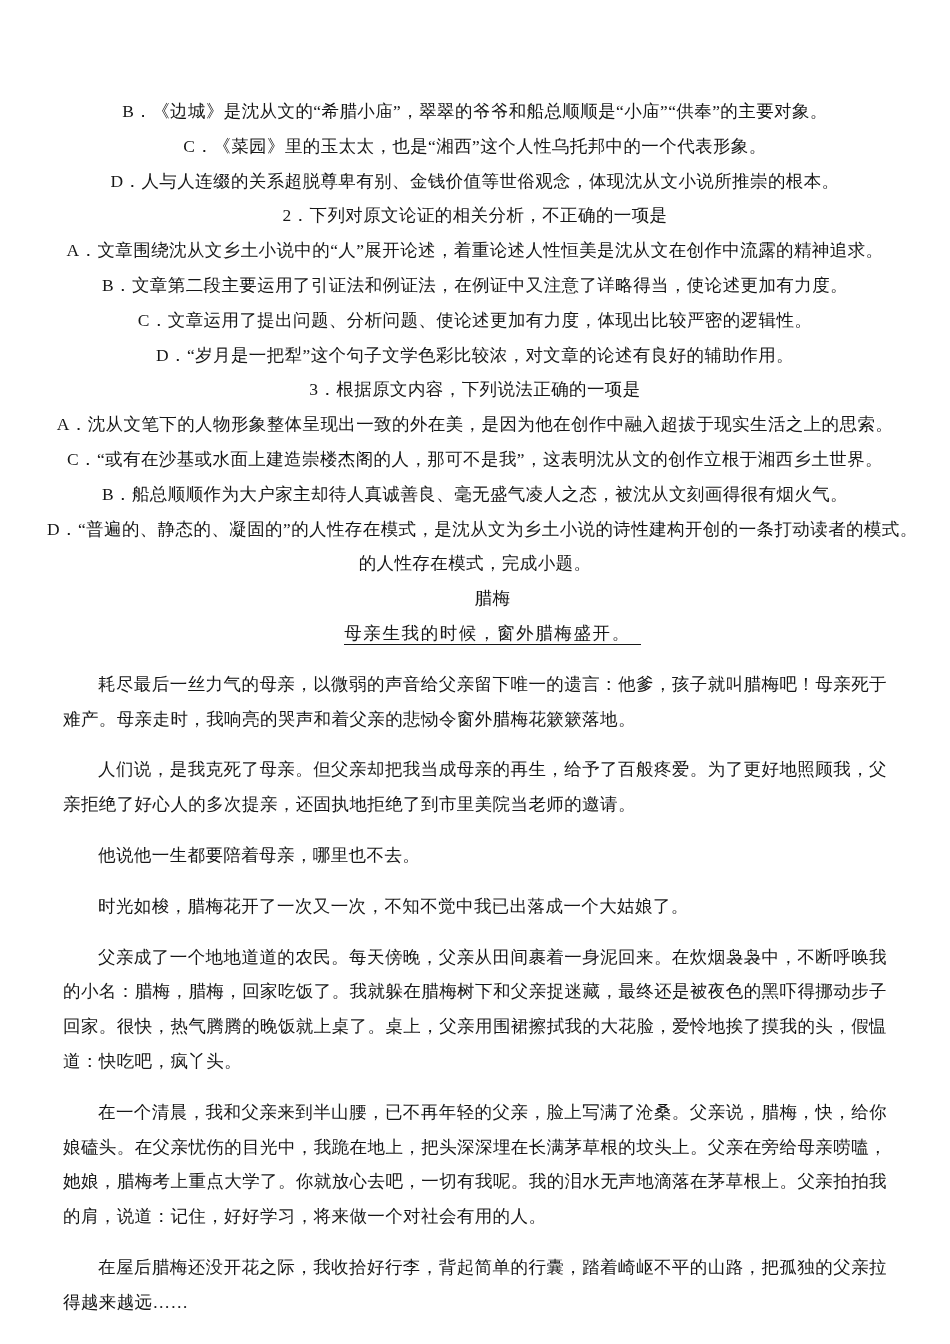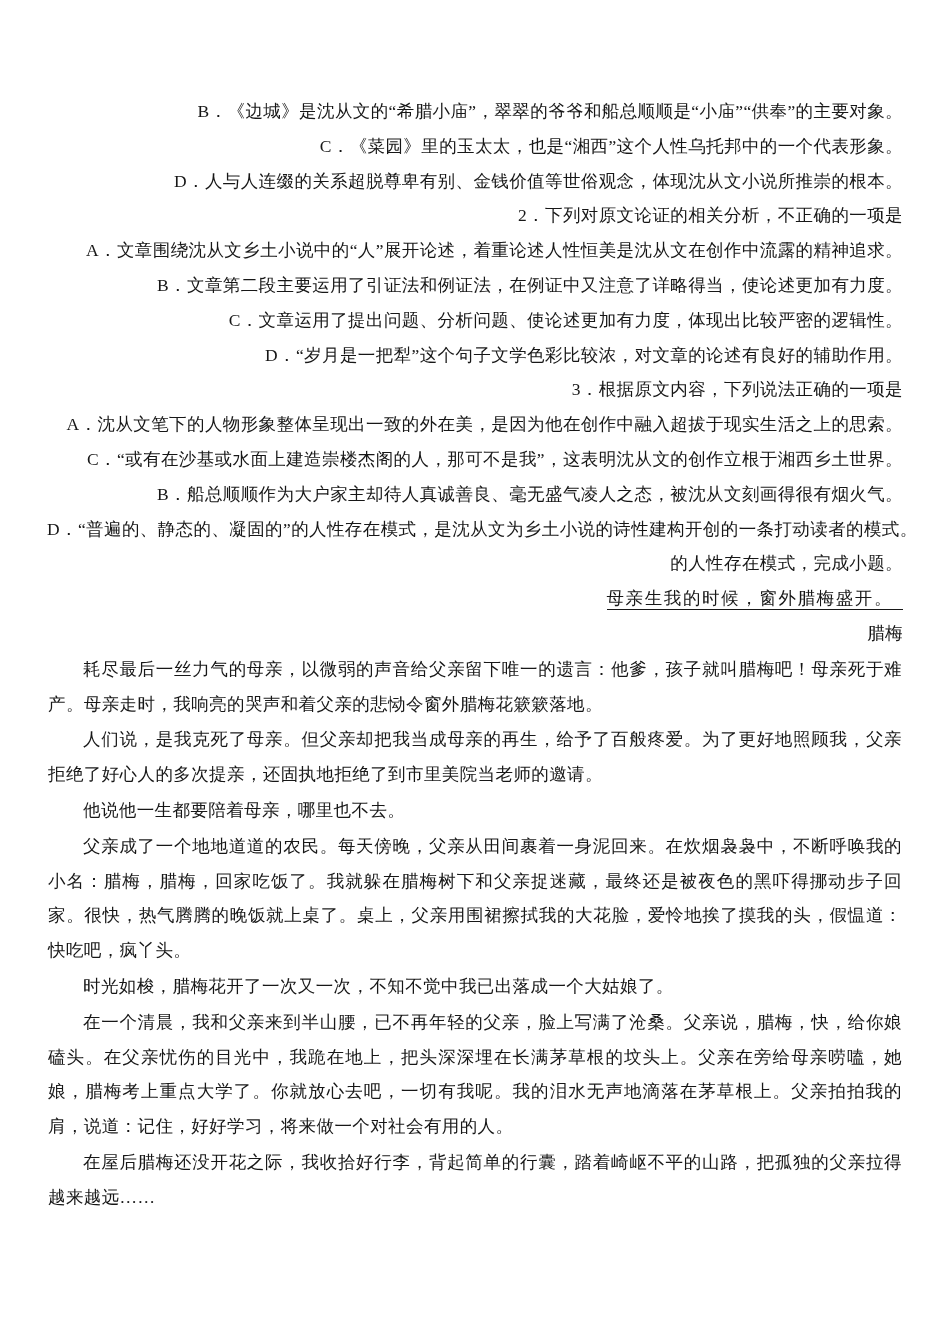--- a/index.html
+++ b/index.html
@@ -15,24 +15,24 @@
     width: 950px;
     height: 1344px;
     padding: 94px 47px 30px 47px;
     color: #171717;
     font-size: 17.5px;
     line-height: 34.8px;
     letter-spacing: 0.4px;
   }
   .qline {
     white-space: nowrap;
-    text-align: right;
+    text-align: center;
   }
   .passage p.para {
-    margin: 1px;
+    margin: 16px;
     text-indent: 2em;
     text-align: justify;
   }
   .instruction { text-indent: 0; }
   .title-line { text-indent: 2em; }
   .lead-line { text-indent: 2em; }
   .lead-underline {
     border-bottom: 1.2px solid #171717;
     padding: 0 10px 1px 0;
     letter-spacing: 1.6px;
@@ -60,24 +60,24 @@
   <div class="qblock">
     <div class="qline">3．根据原文内容，下列说法正确的一项是</div>
     <div class="qline">A．沈从文笔下的人物形象整体呈现出一致的外在美，是因为他在创作中融入超拔于现实生活之上的思索。</div>
     <div class="qline">C．“或有在沙基或水面上建造崇楼杰阁的人，那可不是我”，这表明沈从文的创作立根于湘西乡土世界。</div>
     <div class="qline">B．船总顺顺作为大户家主却待人真诚善良、毫无盛气凌人之态，被沈从文刻画得很有烟火气。</div>
     <div class="qline">D．“普遍的、静态的、凝固的”的人性存在模式，是沈从文为乡土小说的诗性建构开创的一条打动读者的模式。</div>
   </div>
 
   <div class="passage">
     <div class="qline instruction">的人性存在模式，完成小题。</div>
+    <div class="qline title-line">腊梅</div>
     <div class="qline lead-line"><span class="lead-underline">母亲生我的时候，窗外腊梅盛开。</span></div>
-    <div class="qline title-line">腊梅</div>
     <p class="para">耗尽最后一丝力气的母亲，以微弱的声音给父亲留下唯一的遗言：他爹，孩子就叫腊梅吧！母亲死于难产。母亲走时，我响亮的哭声和着父亲的悲恸令窗外腊梅花簌簌落地。</p>
     <p class="para">人们说，是我克死了母亲。但父亲却把我当成母亲的再生，给予了百般疼爱。为了更好地照顾我，父亲拒绝了好心人的多次提亲，还固执地拒绝了到市里美院当老师的邀请。</p>
     <p class="para">他说他一生都要陪着母亲，哪里也不去。</p>
+    <p class="para">时光如梭，腊梅花开了一次又一次，不知不觉中我已出落成一个大姑娘了。</p>
     <p class="para">父亲成了一个地地道道的农民。每天傍晚，父亲从田间裹着一身泥回来。在炊烟袅袅中，不断呼唤我的小名：腊梅，腊梅，回家吃饭了。我就躲在腊梅树下和父亲捉迷藏，最终还是被夜色的黑吓得挪动步子回家。很快，热气腾腾的晚饭就上桌了。桌上，父亲用围裙擦拭我的大花脸，爱怜地挨了摸我的头，假愠道：快吃吧，疯丫头。</p>
-    <p class="para">时光如梭，腊梅花开了一次又一次，不知不觉中我已出落成一个大姑娘了。</p>
     <p class="para">在一个清晨，我和父亲来到半山腰，已不再年轻的父亲，脸上写满了沧桑。父亲说，腊梅，快，给你娘磕头。在父亲忧伤的目光中，我跪在地上，把头深深埋在长满茅草根的坟头上。父亲在旁给母亲唠嗑，她娘，腊梅考上重点大学了。你就放心去吧，一切有我呢。我的泪水无声地滴落在茅草根上。父亲拍拍我的肩，说道：记住，好好学习，将来做一个对社会有用的人。</p>
     <p class="para">在屋后腊梅还没开花之际，我收拾好行李，背起简单的行囊，踏着崎岖不平的山路，把孤独的父亲拉得越来越远……</p>
   </div>
 
 </div>
 
 </body></html>

